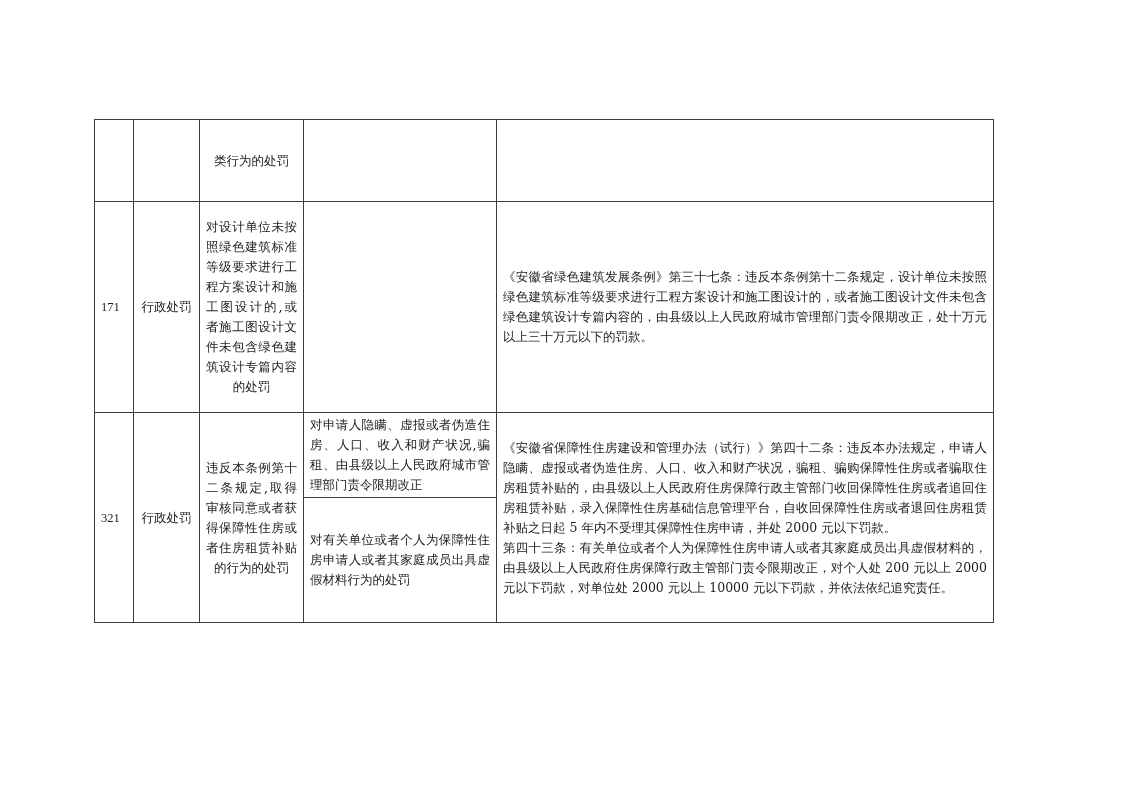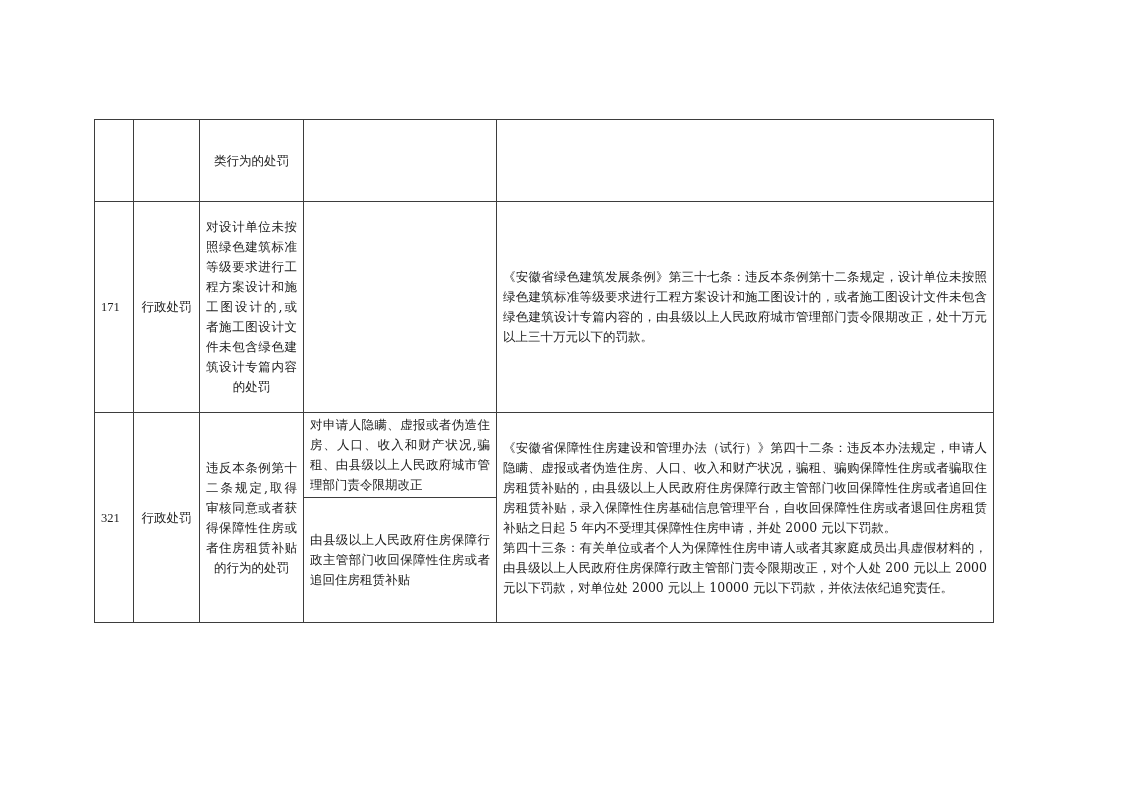--- a/index.html
+++ b/index.html
@@ -103,18 +103,18 @@
       <td class="cell-num" rowspan="2">321</td>
       <td class="cell-category" rowspan="2">行政处罚</td>
       <td class="cell-item" rowspan="2">违反本条例第十二条规定,取得审核同意或者获得保障性住房或者住房租赁补贴的行为的处罚</td>
       <td class="cell-subitem">对申请人隐瞒、虚报或者伪造住房、人口、收入和财产状况,骗租、由县级以上人民政府城市管理部门责令限期改正</td>
       <td class="cell-legal v-top" rowspan="2">
         <div class="legal-para">《安徽省保障性住房建设和管理办法（试行）》第四十二条：违反本办法规定，申请人隐瞒、虚报或者伪造住房、人口、收入和财产状况，骗租、骗购保障性住房或者骗取住房租赁补贴的，由县级以上人民政府住房保障行政主管部门收回保障性住房或者追回住房租赁补贴，录入保障性住房基础信息管理平台，自收回保障性住房或者退回住房租赁补贴之日起 5 年内不受理其保障性住房申请，并处 2000 元以下罚款。</div>
         <div class="legal-para">第四十三条：有关单位或者个人为保障性住房申请人或者其家庭成员出具虚假材料的，由县级以上人民政府住房保障行政主管部门责令限期改正，对个人处 200 元以上 2000 元以下罚款，对单位处 2000 元以上 10000 元以下罚款，并依法依纪追究责任。</div>
       </td>
     </tr>
     <tr style="height:125px">
-      <td class="cell-subitem">由县级以上人民政府住房保障行政主管部门收回保障性住房或者追回住房租赁补贴</td>
+      <td class="cell-subitem">对有关单位或者个人为保障性住房申请人或者其家庭成员出具虚假材料行为的处罚</td>
     </tr>
   </tbody>
     </table>
 
 </div>
 
 </body></html>

